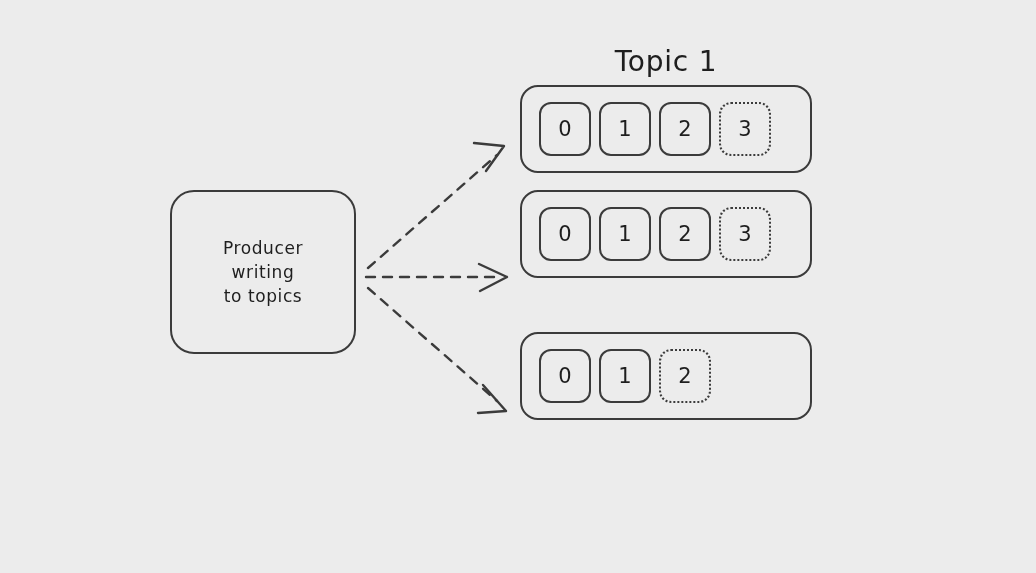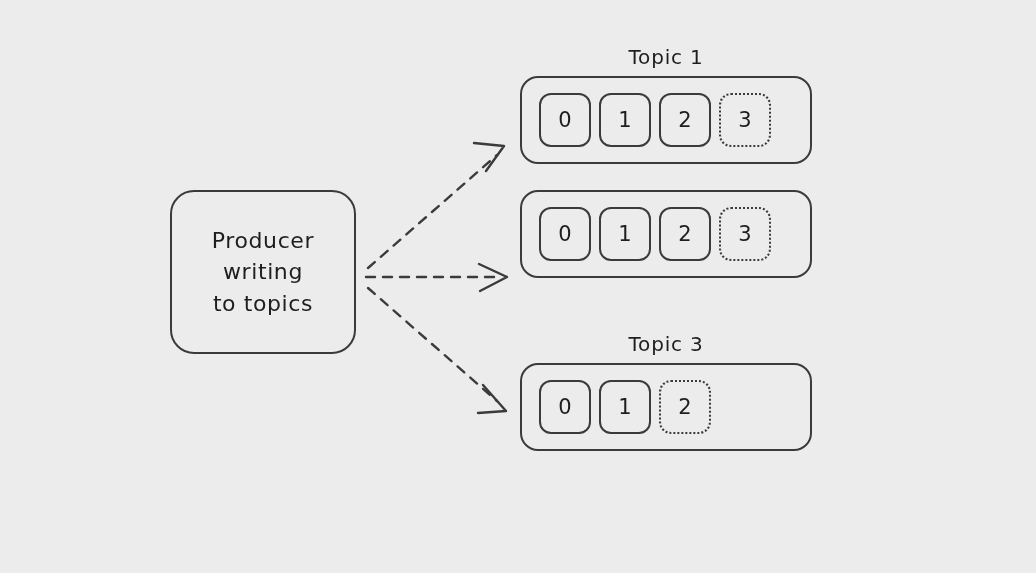--- a/index.html
+++ b/index.html
@@ -39,41 +39,41 @@
     border-radius: 24px;
     background: #ececec;
     box-sizing: border-box;
     display: flex;
     align-items: center;
     justify-content: center;
   }
   .producer-text {
     text-align: center;
     color: #1e1e1e;
-    font-size: 22px;
+    font-size: 17px;
     line-height: 1.42;
     letter-spacing: 0.6px;
     font-family: "DejaVu Sans", sans-serif;
     white-space: pre-line;
   }
 
   
   .topic-group {
     position: absolute;
     left: 520px;
     width: 292px;
   }
   .topic-group.t0 { top: 45px; }
   .topic-group.t1 { top: 190px; }
   .topic-group.t2 { top: 332px; }
 
   .topic-label {
     text-align: center;
     color: #1e1e1e;
-    font-size: 20px;
+    font-size: 28px;
     letter-spacing: 0.8px;
     margin-bottom: 7px;
     font-family: "DejaVu Sans", sans-serif;
   }
 
   .topic-container {
     position: relative;
     height: 88px;
     border: 2px solid #3b3b3b;
     border-radius: 18px;
@@ -147,21 +147,20 @@
   <div class="topic-group t1">
     <div class="topic-container">
       <div class="partition solid">0</div>
       <div class="partition solid">1</div>
       <div class="partition solid">2</div>
       <div class="partition dotted">3</div>
     </div>
   </div>
 
   <div class="topic-group t2">
-    <div class="topic-label">Topic 3</div>
     <div class="topic-container">
       <div class="partition solid">0</div>
       <div class="partition solid">1</div>
       <div class="partition dotted">2</div>
     </div>
   </div>
 
 </div>
 
 </body></html>

